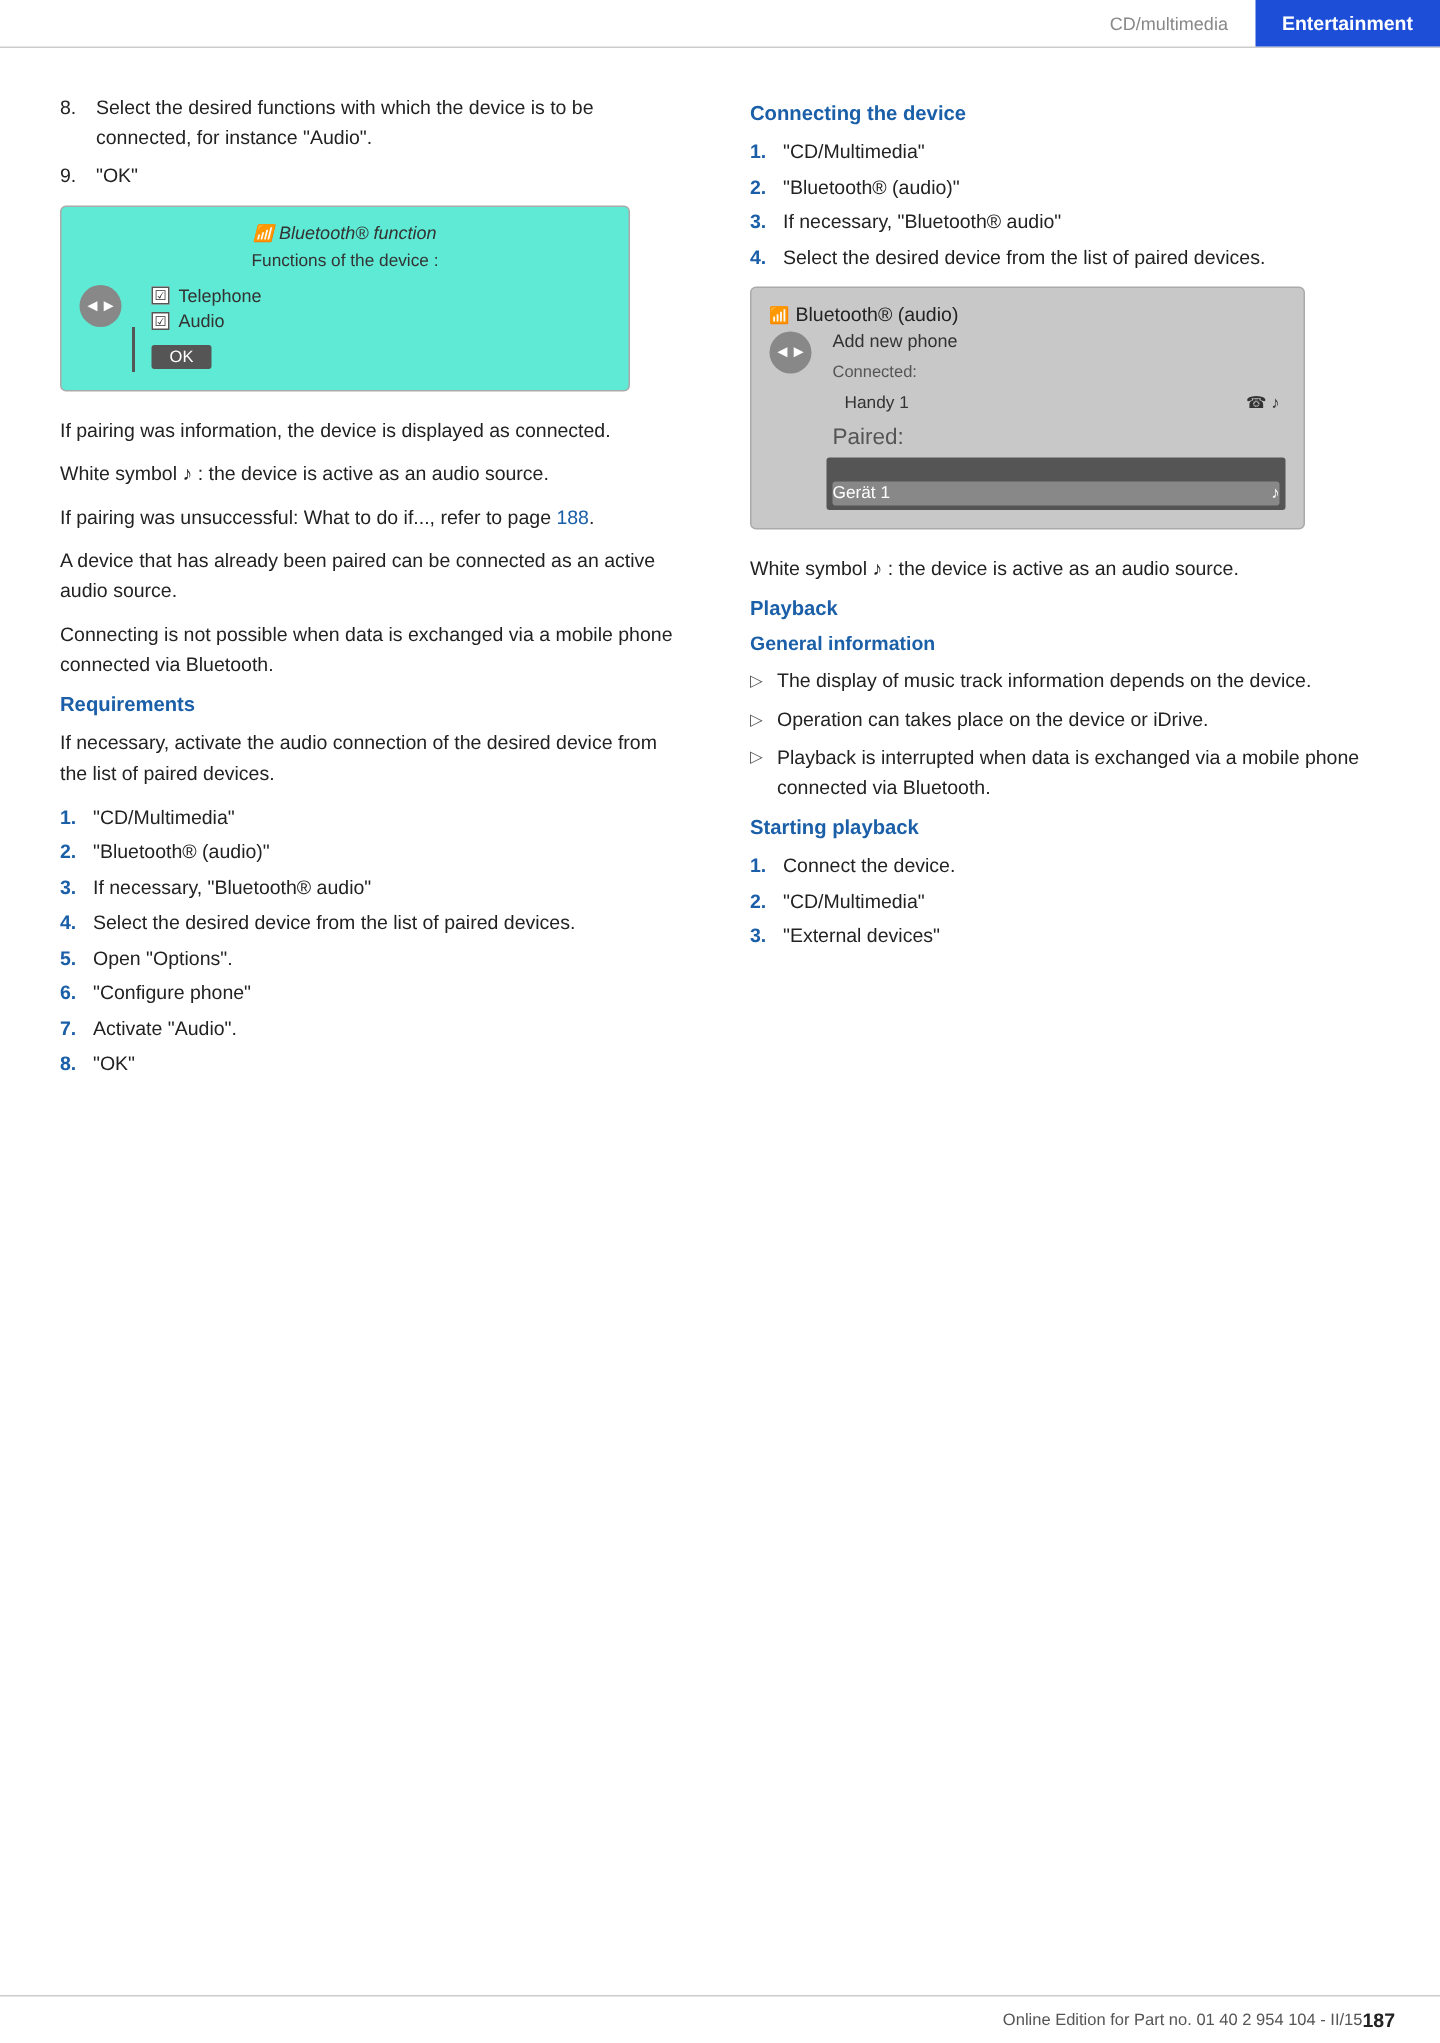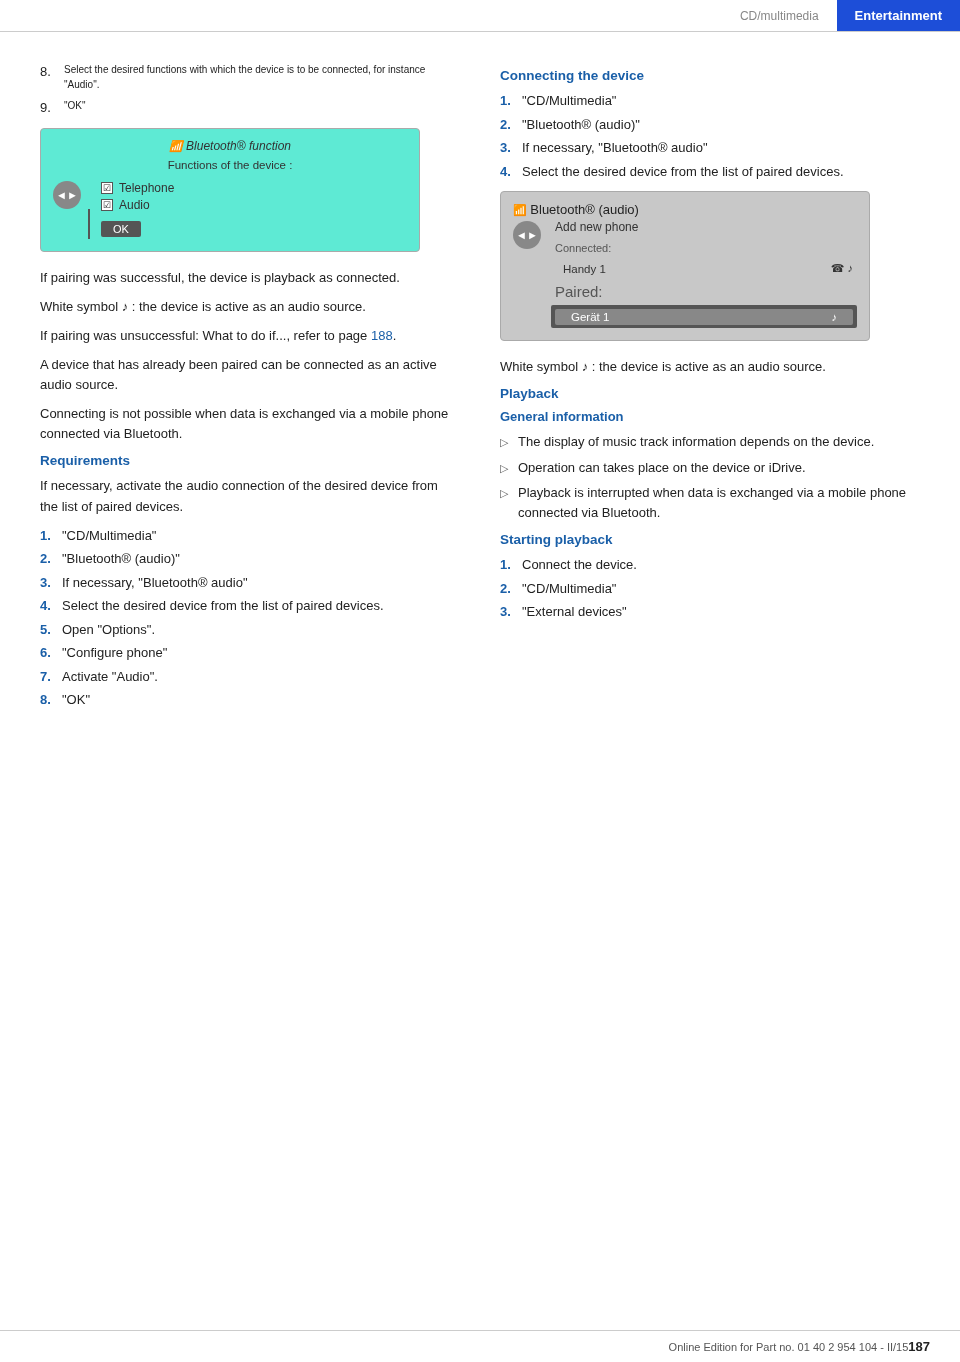--- a/index.html
+++ b/index.html
@@ -99,21 +99,21 @@
       display: flex;
       margin-bottom: 6px;
       line-height: 1.5;
     }
     .step-item .step-num {
       min-width: 24px;
       font-size: 13px;
       font-weight: normal;
     }
     .step-item .step-text {
-      font-size: 10px;
+      font-size: 13px;
       flex: 1;
     }
 
     
     .bullet-list {
       list-style: none;
       margin-bottom: 10px;
     }
     .bullet-list li {
       display: flex;
@@ -252,23 +252,23 @@
       padding-left: 8px;
       font-size: 11.5px;
       color: #333;
       display: flex;
       align-items: center;
       justify-content: space-between;
     }
     .mock-right-item .sub-item.selected {
       background: #888;
       color: #fff;
-      padding: 2px 16px;
+      padding: 2px 0;
       border-radius: 2px;
-      margin-top: 1px;
+      margin-top: 13px;
     }
     .mock-icons {
       display: flex;
       gap: 4px;
       font-size: 11px;
     }
 
     
     .footer {
       position: absolute;
@@ -335,21 +335,21 @@
             <span class="mock-checkbox">☑</span>
             <span>Audio</span>
           </div>
           <div>
             <span class="mock-ok-btn">OK</span>
           </div>
         </div>
       </div>
     </div>
 
-    <p class="para">If pairing was successful, the device is playback as connected.</p>
+    <p class="para">If pairing was information, the device is displayed as connected.</p>
 
     <p class="para">
       <span>White symbol</span>
       <span class="music-symbol"> ♪ </span>
       <span> : the device is active as an audio source.</span>
     </p>
 
     <p class="para">
       <span>If pairing was unsuccessful: What to do if..., refer to page </span><span class="blue-link">188</span><span>.</span>
     </p>

